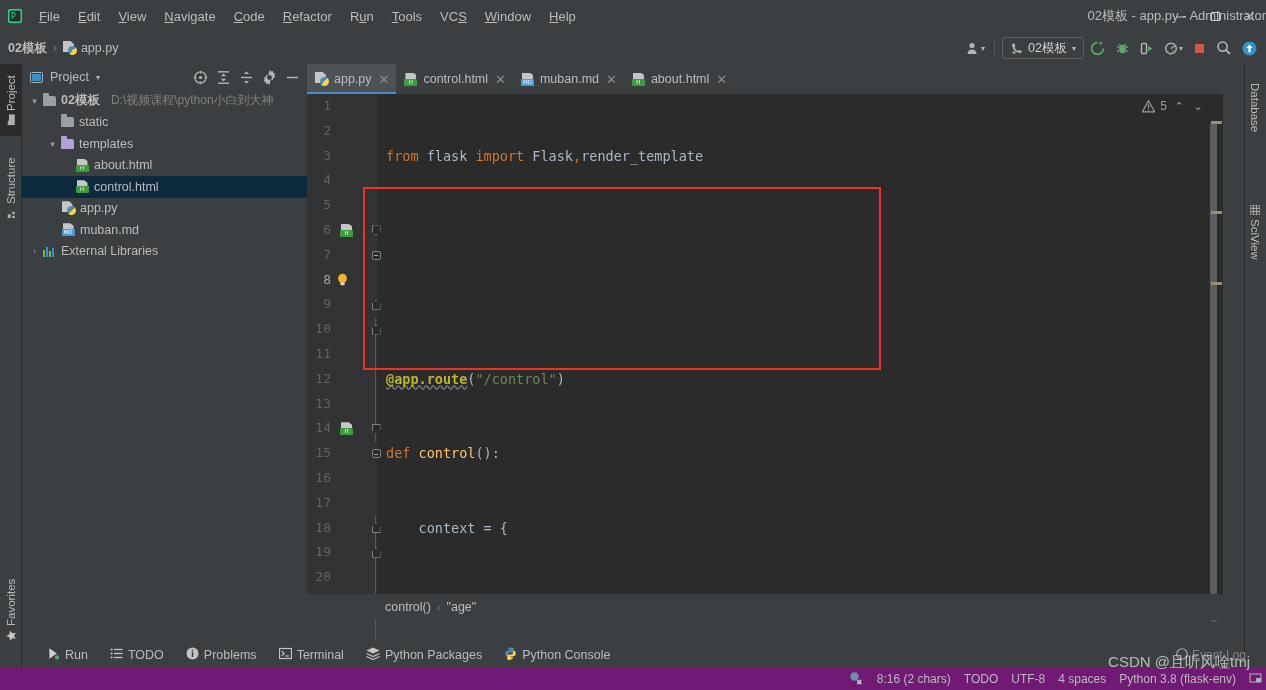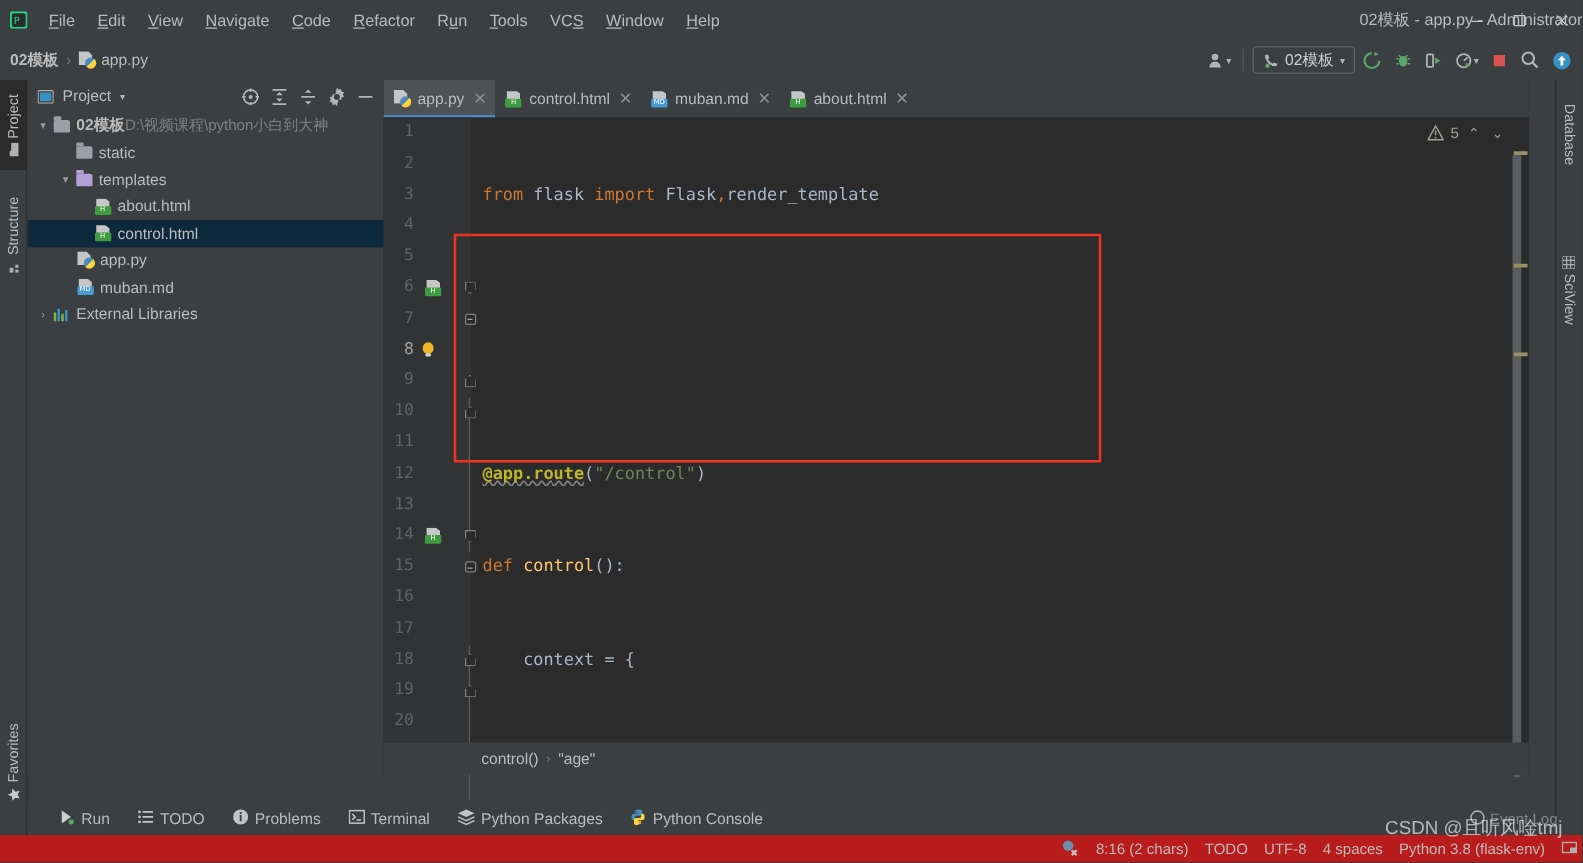--- a/index.html
+++ b/index.html
@@ -89,21 +89,21 @@
   .tree { position:absolute; left:0; top:26px; right:0; bottom:0; background:#3c3f41; overflow:hidden; }
   .trow {
     height:21.5px; display:flex; align-items:center; font-size:12.5px; color:#bbbbbb;
     white-space:nowrap; padding-right:4px;
   }
   .trow.sel { background:#0d293e; }
   .trow .arrow { width:13px; text-align:center; color:#9a9a9a; font-size:9px; flex:none; }
   .trow .ico { width:17px; display:flex; align-items:center; justify-content:center; flex:none; margin-right:3px; }
   .trow .lbl { overflow:hidden; text-overflow:clip; }
   .trow .lbl.bold { font-weight:bold; }
-  .trow .path { color:#808080; margin-left:0; font-size:12px; }
+  .trow .path { color:#808080; margin-left:11px; font-size:12px; }
 
   .hscroll-track {
     position:absolute; left:22px; bottom:0px; width:285px; height:10px; background:#3c3f41;
   }
   .hscroll-thumb {
     position:absolute; left:46px; bottom:2px; width:163px; height:7px;
     background:#5c5f61; border-radius:4px;
   }
 
   
@@ -191,21 +191,21 @@
     background:#3c3f41; display:flex; align-items:center; padding-left:14px; gap:0px;
   }
   .btool {
     display:flex; align-items:center; gap:5px; padding:3px 11px;
     font-size:12.5px; color:#bbbbbb; border-radius:2px;
   }
 
   
   .statusbar {
     position:absolute; left:0; bottom:0; width:1266px; height:22px;
-    background:#b91c1c; display:flex; align-items:center;
+    background:#701a75; display:flex; align-items:center;
   }
   .status-right {
     position:absolute; right:4px; display:flex; align-items:center; gap:13px;
     font-size:12px; color:#bbbbbb;
   }
   .sb-item { white-space:nowrap; }
 
   .watermark {
     position:absolute; right:16px; bottom:18px; font-size:15px;
     color:rgba(235,235,235,.70); pointer-events:none; white-space:nowrap;

